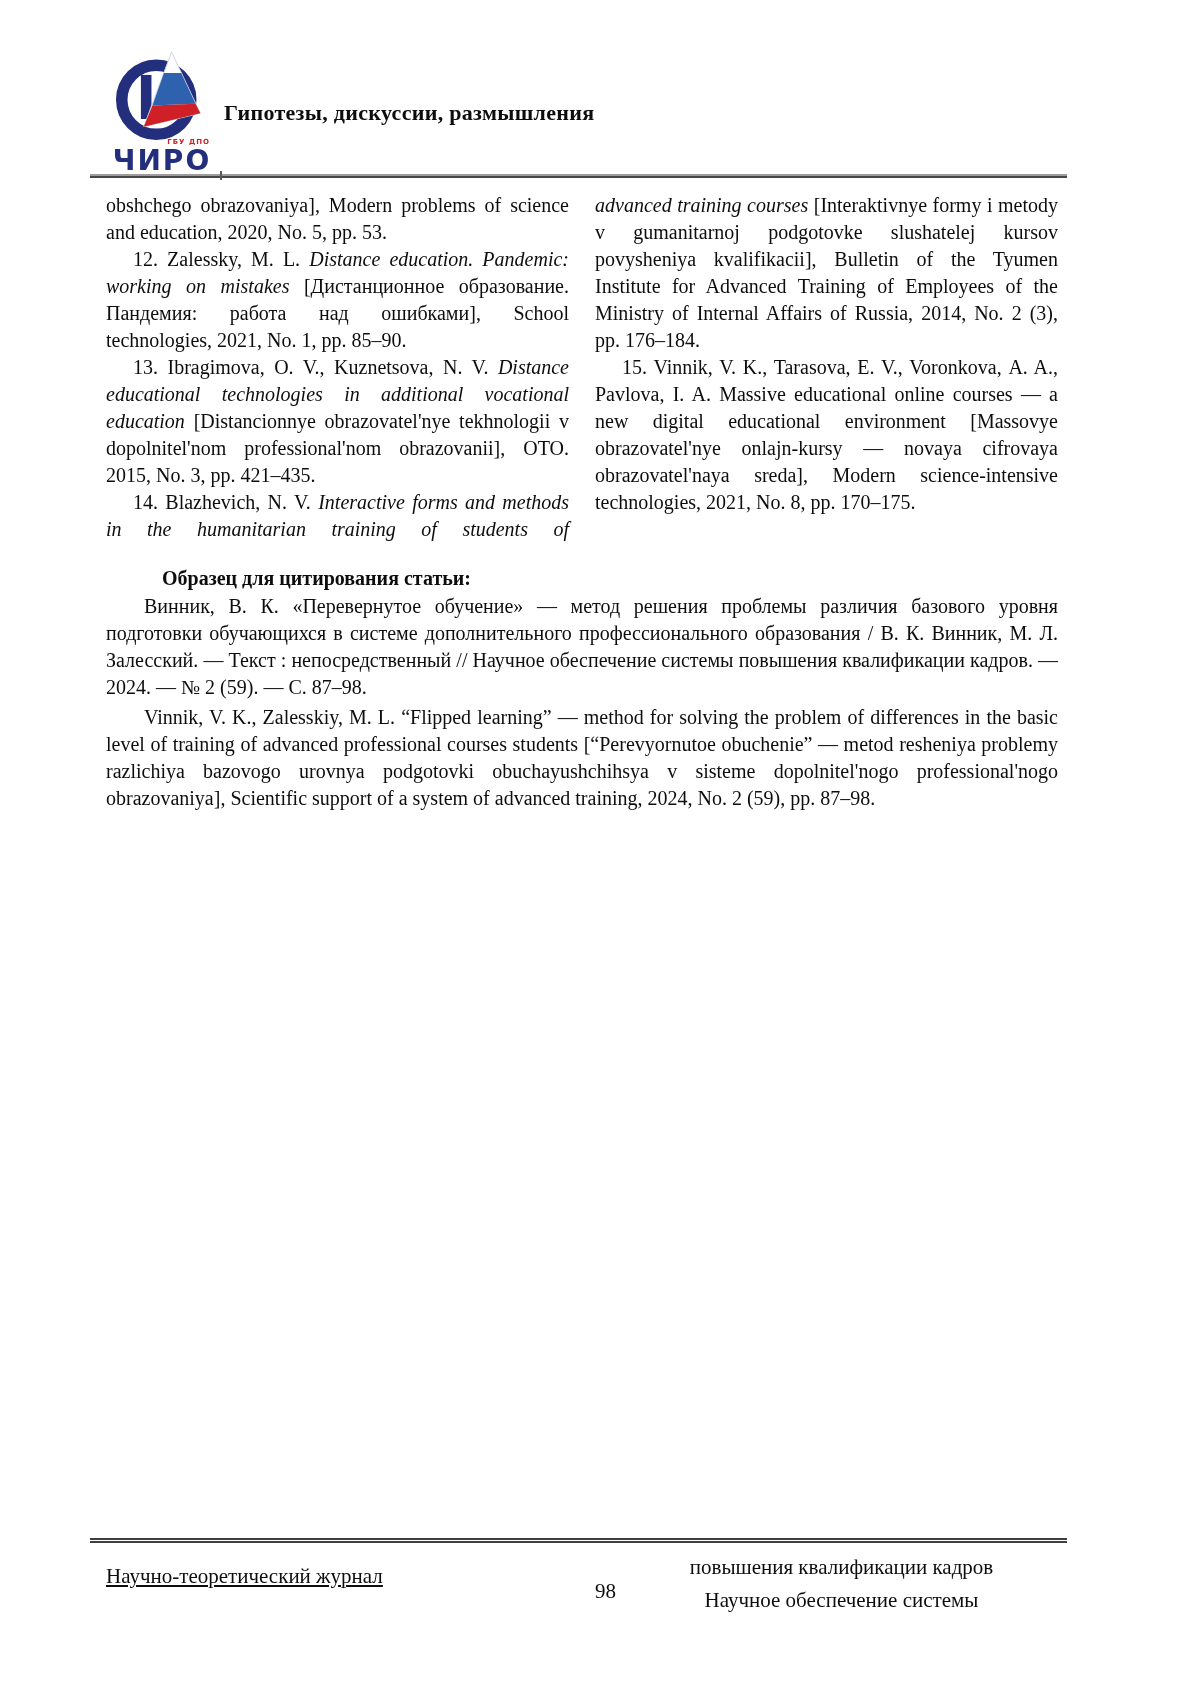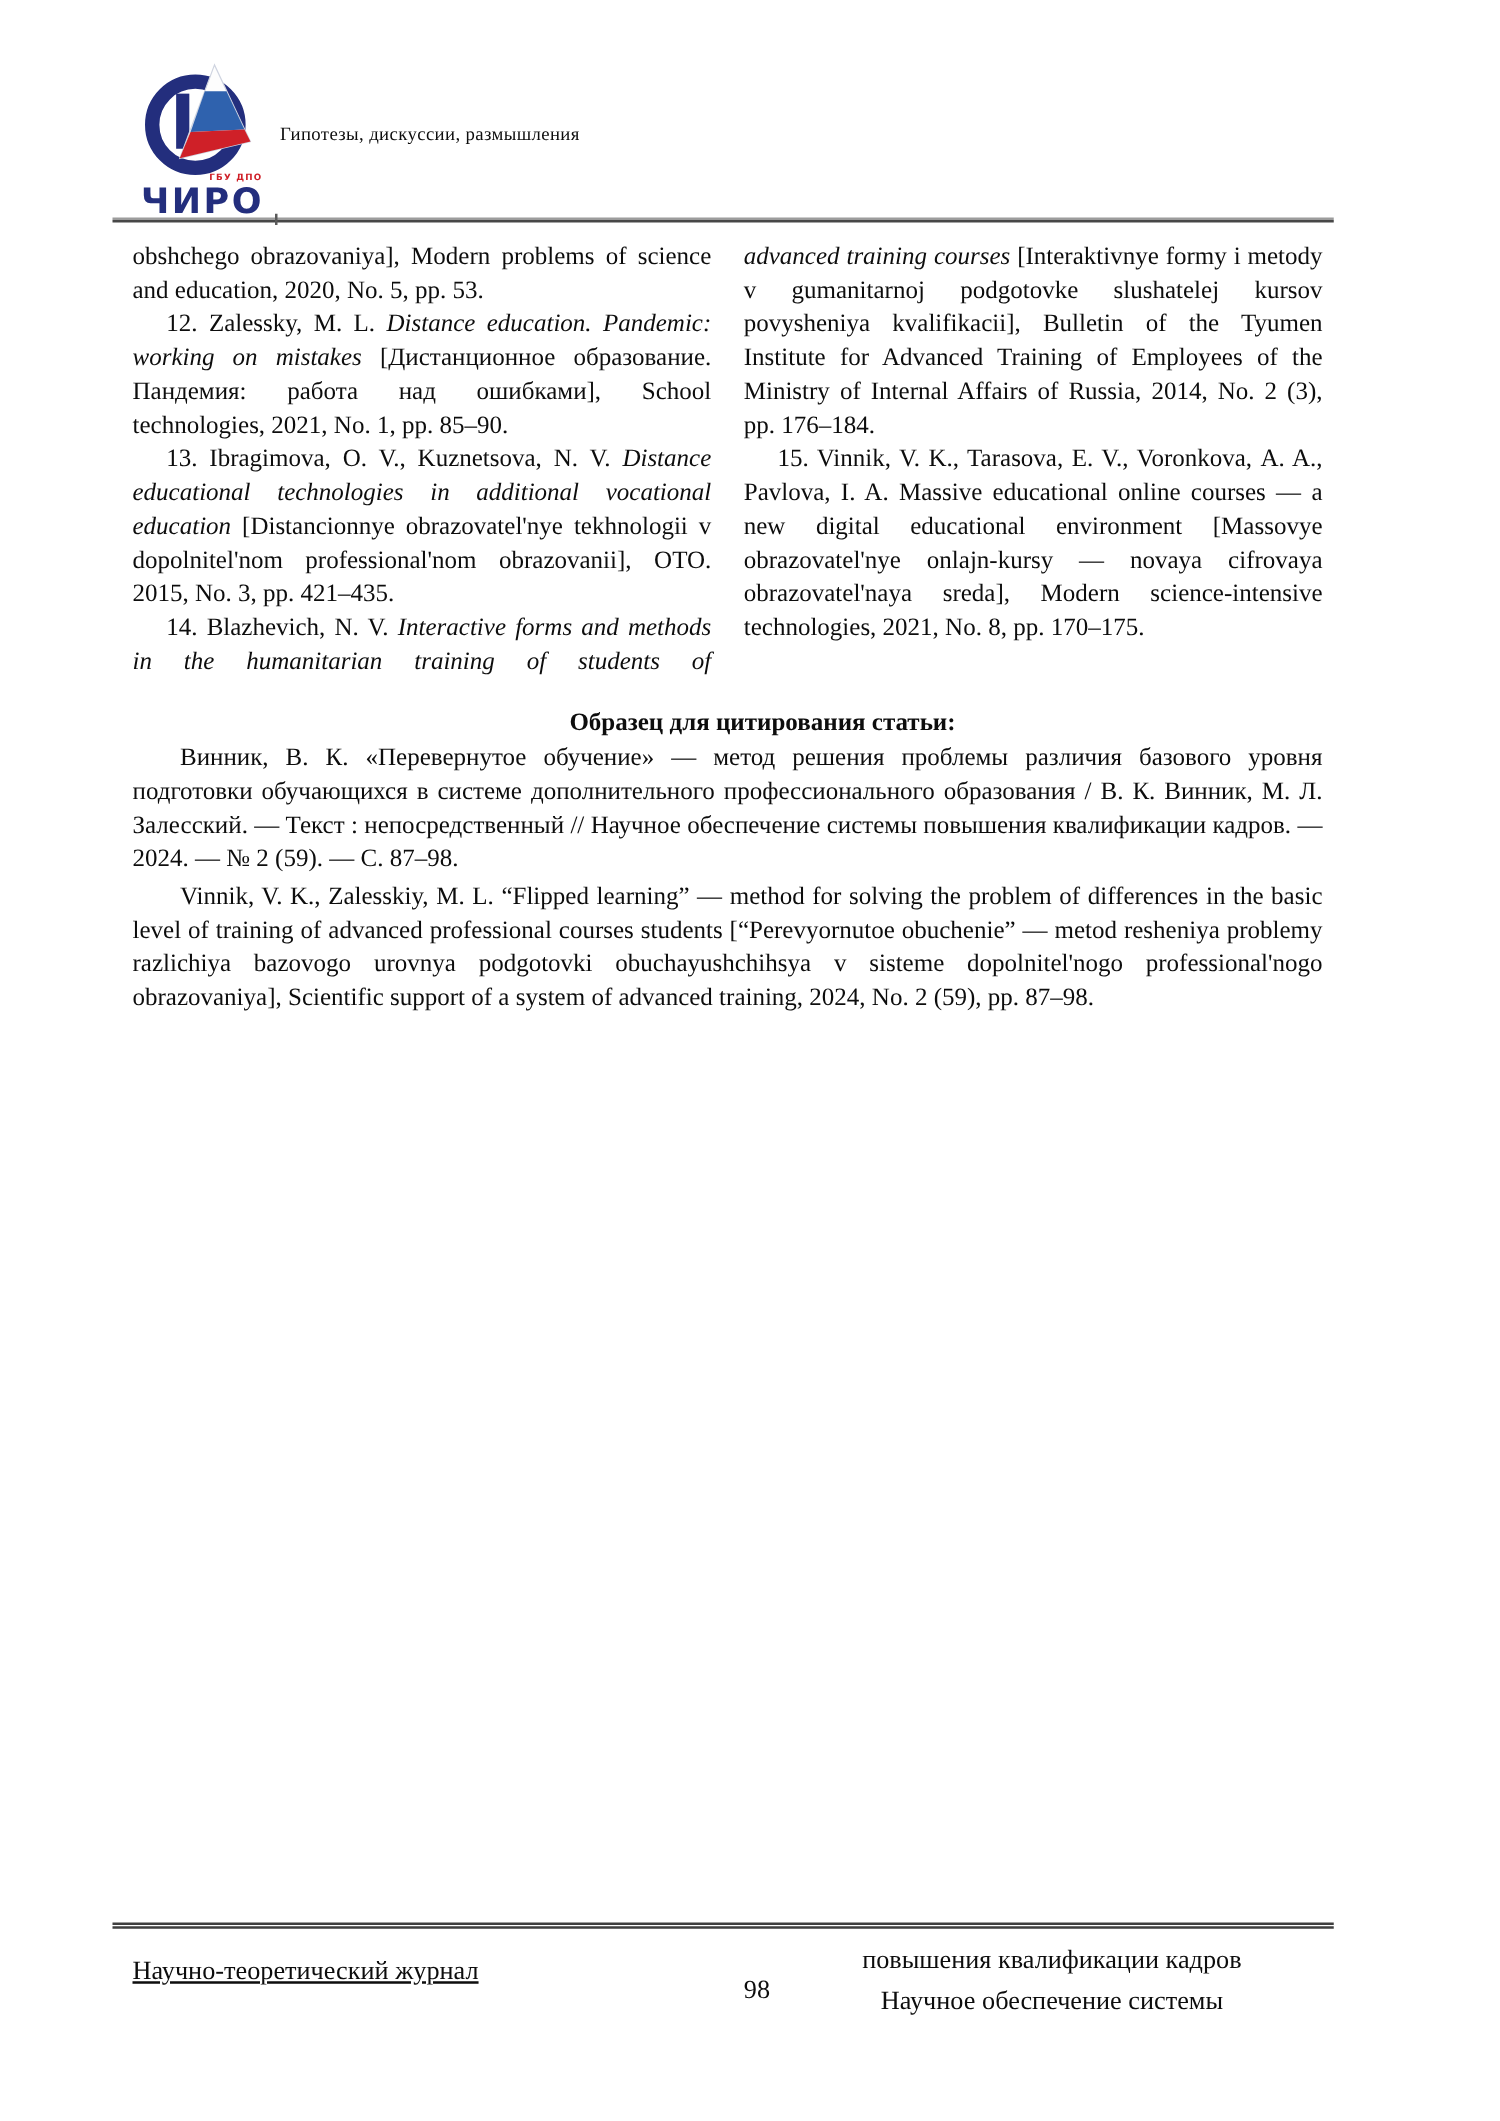--- a/index.html
+++ b/index.html
@@ -15,37 +15,37 @@
   .logo { width:112px; display:flex; flex-direction:column; align-items:center; }
   .logo svg { width:100px; height:92px; display:block; }
   .logo-small {
     font-family:"DejaVu Sans", sans-serif; font-size:7px; font-weight:bold;
     color:var(--flag-red); letter-spacing:1px; align-self:flex-end; margin:-4px 8px 0 0;
   }
   .logo-text {
     font-family:"DejaVu Sans", sans-serif; font-size:28px; font-weight:800;
     color:var(--navy); letter-spacing:2px; line-height:1; margin-top:1px;
   }
-  .section-title { margin:50px 0 16px 6px; font-size:15px; font-weight:normal; letter-spacing:0.3px; }
+  .section-title { margin:50px 0 16px 6px; font-size:22px; font-weight:bold; letter-spacing:0.3px; }
 
   .header-rule {
     position:absolute; top:174px; left:90px; width:977px; height:4px;
     background:linear-gradient(to bottom,#9c9c9c 0%,#9c9c9c 45%,#474747 45%,#474747 100%);
   }
   .header-rule .tick { position:absolute; left:130px; top:-3px; width:2px; height:9px; background:#5a5a5a; }
 
   
   .content { position:absolute; top:192px; left:106px; width:952px; }
   .refs { display:flex; gap:26px; }
   .refs .col { width:463px; }
   .refs p { margin:0; font-size:20px; line-height:27px; text-align:justify; }
   .ref-indent { text-indent:27px; }
   .justify-last { text-align-last:justify; }
 
-  .cite-heading { font-size:20px; font-weight:bold; margin:24px 0 0 56px;text-align:center; }
+  .cite-heading { font-size:20px; font-weight:bold; margin:24px 0 0 56px; }
   .cite-heading.en { margin-top:56px; }
   .cite-text { margin:3px 0 0 0; font-size:20px; line-height:27px; text-align:justify; text-indent:38px; }
 
   
   .footer { position:absolute; top:1538px; left:90px; width:977px; font-size:21px; }
   .footer-rule { height:0; border-top:5px double #3f3f3f; }
   .footer-row { display:flex; margin-top:8px; }
   .footer-left  { width:356px; padding-left:16px; margin-top:13px;text-decoration:underline; }
   .footer-center{ width:170px; text-align:right; margin-top:28px; }
   .footer-right { flex:1; text-align:center; line-height:33px; }

